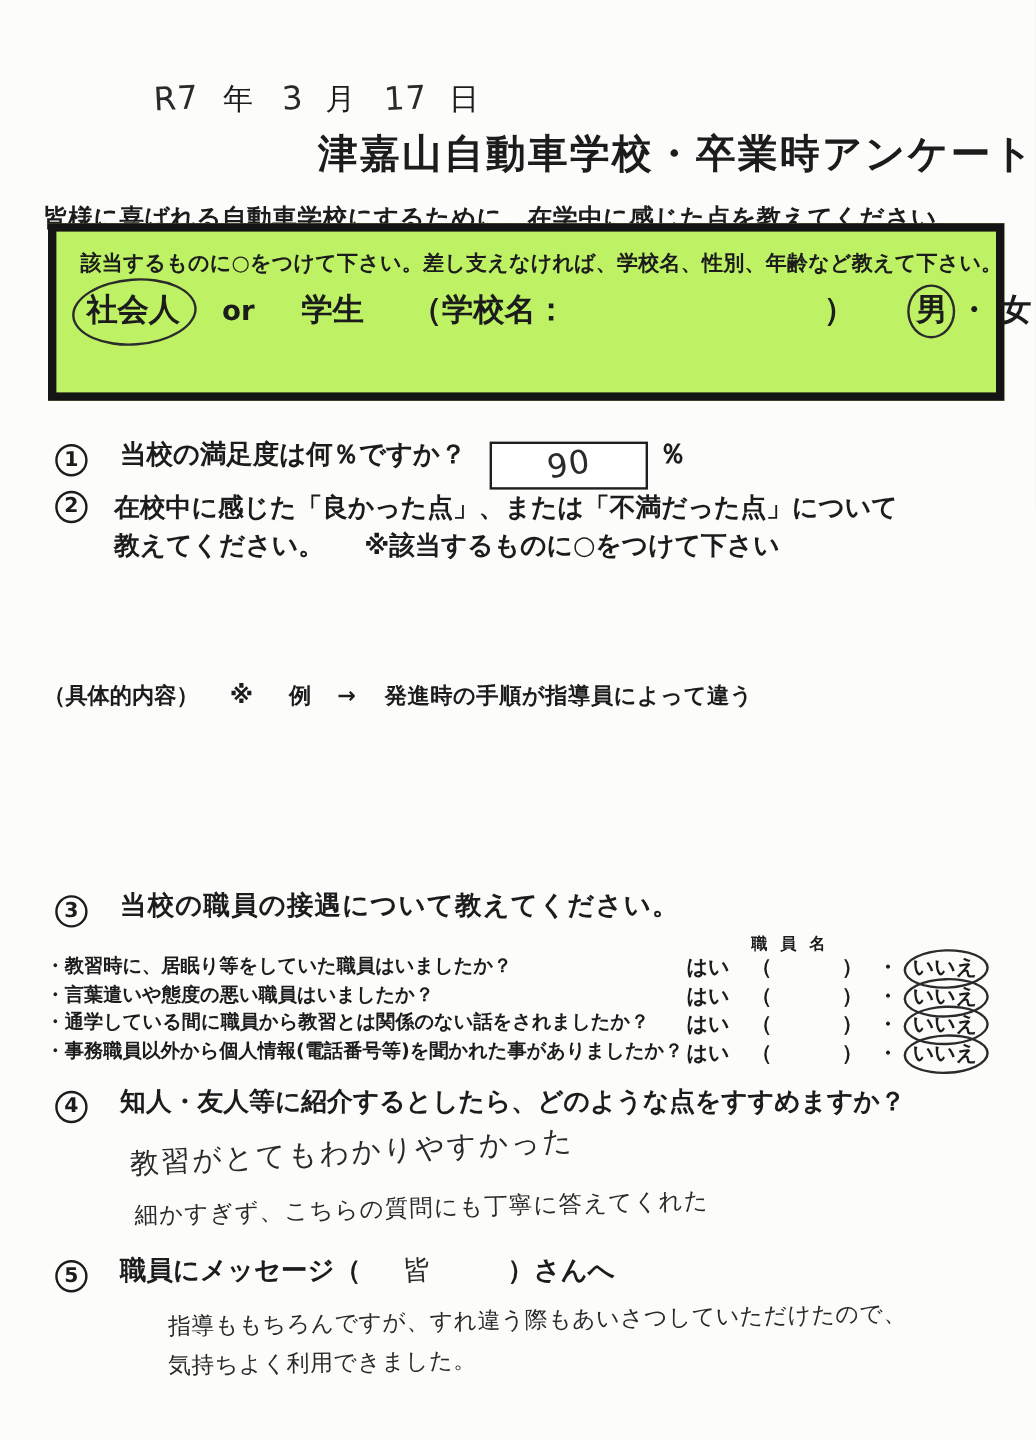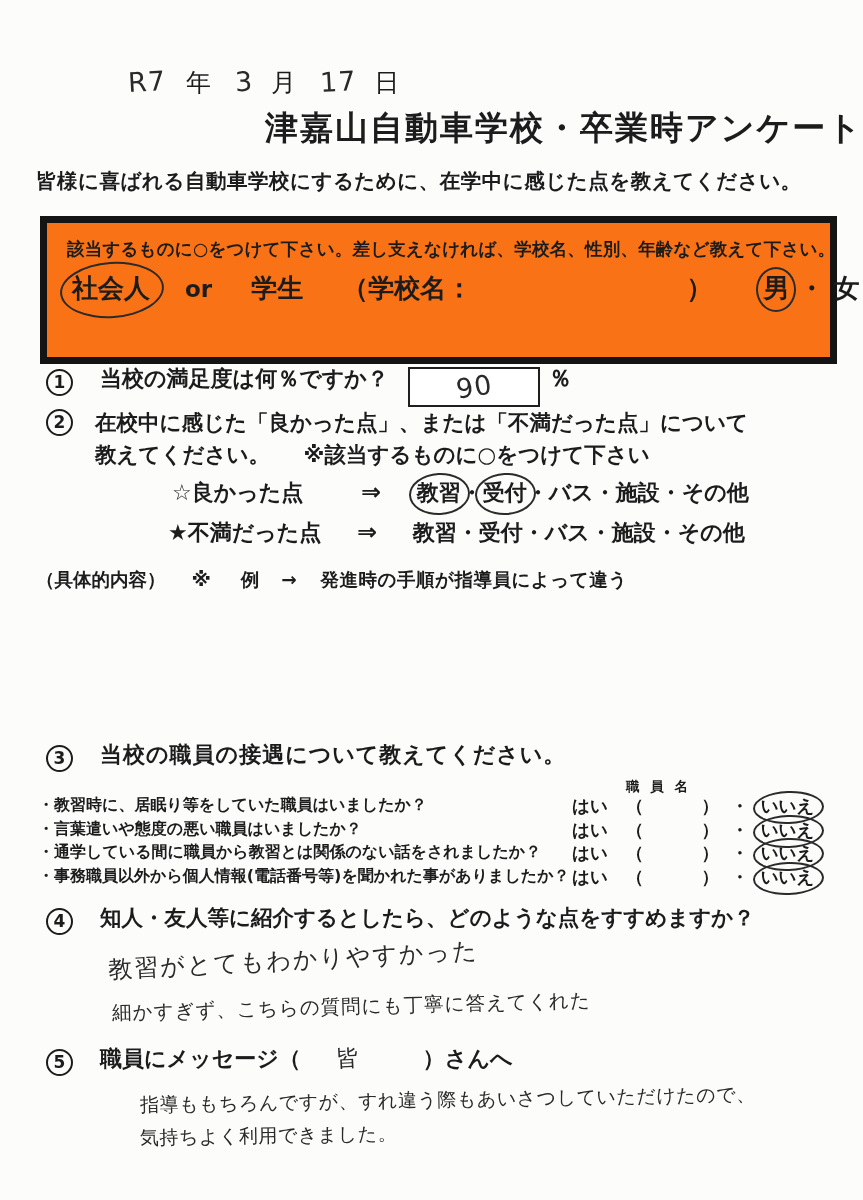--- a/index.html
+++ b/index.html
@@ -47,24 +47,24 @@
   .c-opt::after{inset:-5px -9px -7px -8px;transform:rotate(-3deg);}
   .c-no::after{inset:-3px -9px -6px -8px;transform:rotate(-2deg);border-width:2px;}
   
   .wbox{
     display:inline-flex;align-items:center;justify-content:center;
     border:2.5px solid #1f1f1f;background:#fff;
     box-sizing:border-box;
   }
   
   .profile{
-    position:absolute;left:40px;top:216px;
+    position:absolute;left:40px;top:186px;
     width:797px;height:148px;
     border:7px solid #141414;
-    box-sizing:border-box;background:#f97316;
+    box-sizing:border-box;background:#bef264;
   }
   .row{position:absolute;white-space:nowrap;}
 </style>
 </head>
 <body>
 
 <div class="page">
 
   <div class="abs row" style="left:128px;top:66px;font-size:25px;">
     <span class="hand" style="font-size:27px;">R7</span>
@@ -108,35 +108,21 @@
 
   <div class="abs" style="left:46px;top:409px;">
     <span class="qnum">2</span>
   </div>
   <div class="abs b" style="left:95px;top:408px;font-size:21.5px;white-space:nowrap;">在校中に感じた「良かった点」、または「不満だった点」について</div>
   <div class="abs row b" style="left:95px;top:440px;font-size:21.5px;">
     <span>教えてください。</span>
     <span style="margin-left:26px;">※該当するものに○をつけて下さい</span>
   </div>
 
-  <div class="abs row b" style="left:172px;top:478px;font-size:22px;">
-    <span>☆良かった点</span>
-    <span style="margin-left:50px;font-size:24px;">⇒</span>
-    <span style="margin-left:28px;">
-      <span class="circ c-opt">教習</span><span>・</span><span class="circ c-opt">受付</span><span>・</span><span>バス</span><span>・</span><span>施設</span><span>・</span><span>その他</span>
-    </span>
-  </div>
 
-  <div class="abs row b" style="left:168px;top:518px;font-size:22px;">
-    <span>★不満だった点</span>
-    <span style="margin-left:28px;font-size:24px;">⇒</span>
-    <span style="margin-left:28px;">
-      <span>教習</span><span>・</span><span>受付</span><span>・</span><span>バス</span><span>・</span><span>施設</span><span>・</span><span>その他</span>
-    </span>
-  </div>
 
   <div class="abs row" style="left:36px;top:567px;font-size:18.5px;">
     <span class="sb">（具体的内容）</span>
     <span class="b" style="margin-left:20px;font-size:20px;">※</span>
     <span class="b" style="margin-left:24px;">例</span>
     <span class="b" style="margin-left:16px;">→</span>
     <span style="margin-left:18px;font-weight:800;letter-spacing:0.5px;">発進時の手順が指導員によって違う</span>
   </div>
 
   <div class="abs row" style="left:46px;top:740px;">

